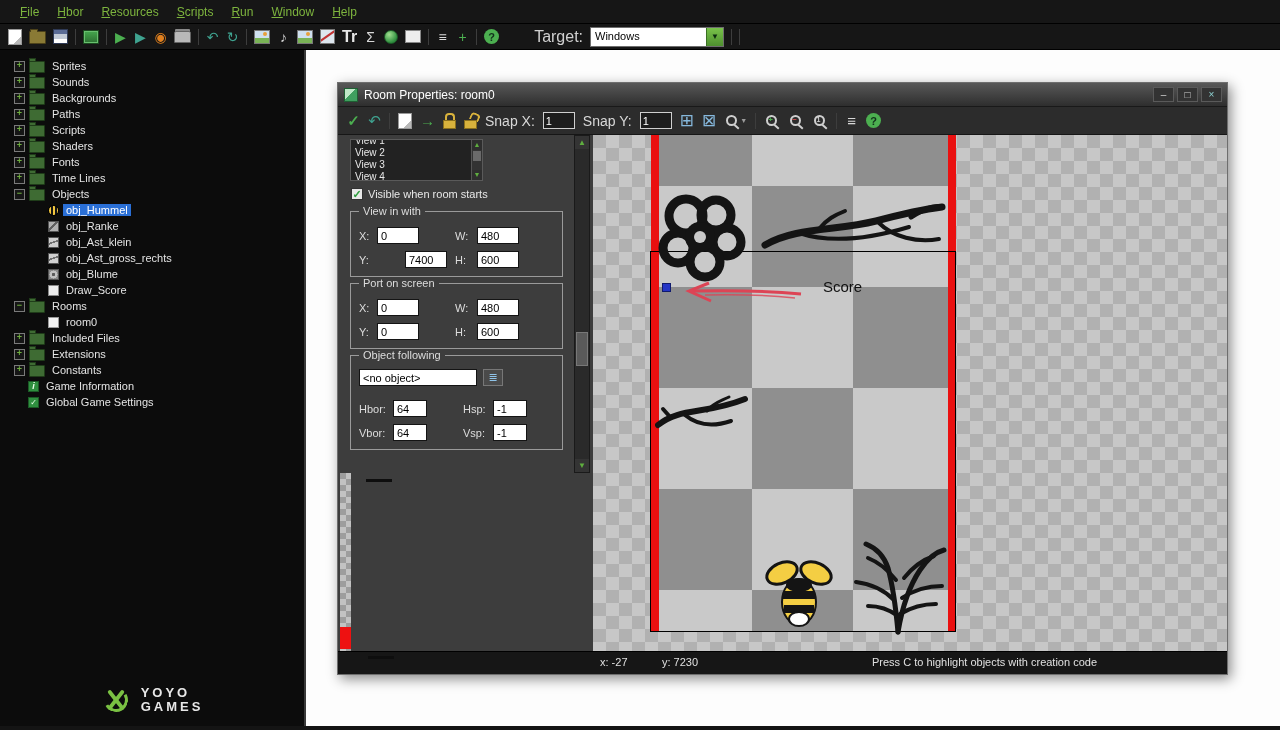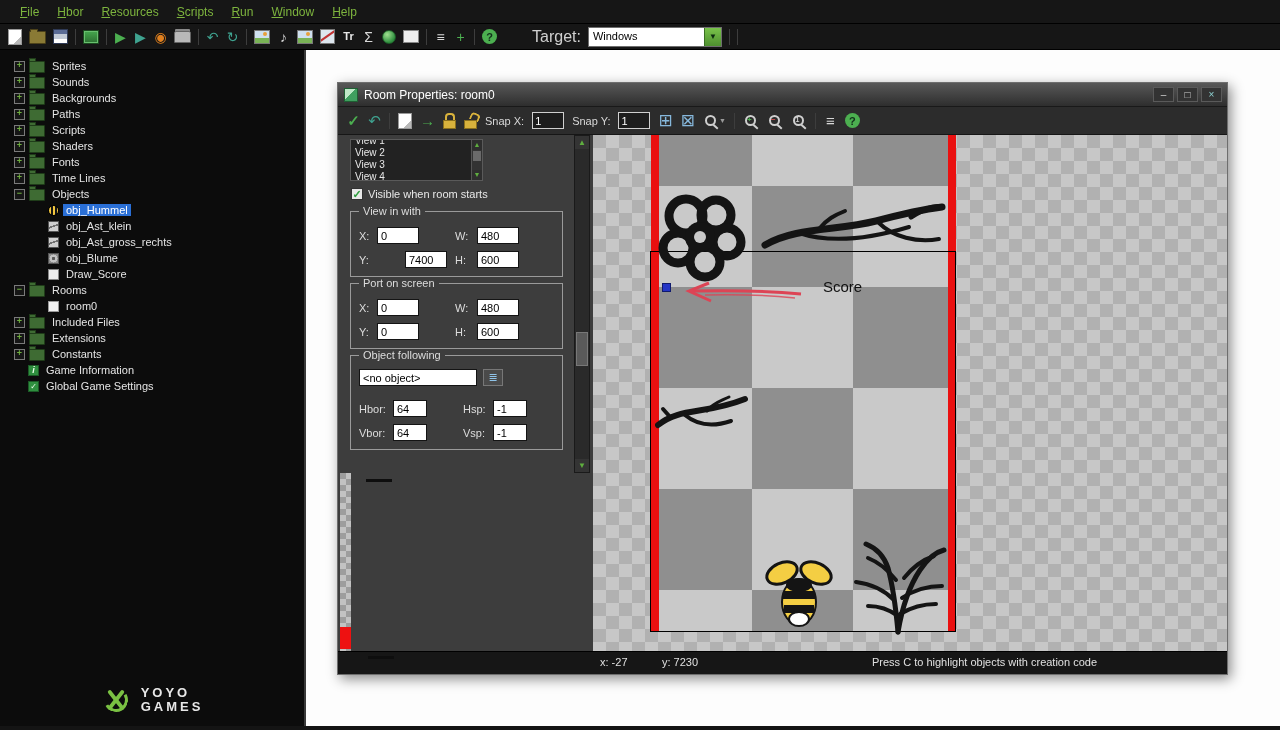--- a/index.html
+++ b/index.html
@@ -20,21 +20,21 @@
   .ic-ofolder::before{content:"";position:absolute;left:0;top:-3px;width:6px;height:2px;background:#8a7a35;border:1px solid #4d421a;border-bottom:none}
   .ic-save{width:13px;height:13px;background:linear-gradient(#5b6c96 28%,#c2cad6 28% 68%,#fff 68%);border:1px solid #2f3a56}
   .ic-exe{width:14px;height:12px;background:linear-gradient(#46a84e,#2c6f31);border:1px solid #1c4a20;box-shadow:inset 0 0 0 1px #68c06e}
   .ic-printer{width:15px;height:10px;background:#b9b9b9;border:1px solid #666;border-radius:2px 2px 1px 1px;box-shadow:0 -3px 0 -1px #8a8a8a}
   .ic-img{width:14px;height:12px;border:1px solid #777;background:linear-gradient(#cfe0ef 55%,#79b356 55%);position:relative}
   .ic-img::before{content:"";position:absolute;right:2px;top:1px;width:4px;height:4px;border-radius:50%;background:#e8a03c}
   .ic-path{width:13px;height:13px;border:1px solid #777;background:#dde6ee;position:relative;overflow:hidden}
   .ic-path::before{content:"";position:absolute;left:-2px;top:5px;width:17px;height:2px;background:#c03333;transform:rotate(-35deg)}
   .ic-obj{width:12px;height:12px;border-radius:50%;background:radial-gradient(circle at 35% 30%,#9fe08f,#2f8f3f 70%);border:1px solid #1d5c27}
   .ic-room{width:14px;height:11px;background:#eee;border:1px solid #888}
-  .ic-font{color:#e8e8e8;font-size:11px;font-weight:700}
+  .ic-font{color:#e8e8e8;font-size:16px;font-weight:700}
   .help-btn{width:15px;height:15px;border-radius:50%;background:#4caf50;color:#11301b;font-weight:700;font-size:11px;display:flex;align-items:center;justify-content:center;flex:none}
   .target-label{color:#d0d0d0;font-size:16px;margin-left:28px;flex:none}
   .target-select{width:132px;height:18px;background:#fff;border:1px solid #6e6e6e;display:flex;align-items:stretch;flex:none}
   .target-value{flex:1;font-size:11px;color:#000;padding-left:4px;line-height:16px}
   .target-btn{width:16px;background:linear-gradient(#79c34a,#4e8f2f);border-left:1px solid #3a6f23;color:#0c2b10;font-size:8px;display:flex;align-items:center;justify-content:center}
 
   
   .sidebar{position:absolute;left:0;top:50px;width:306px;height:680px;background:#0c0c0c;border-right:2px solid #3a3a3a;box-sizing:border-box}
   .tree{position:absolute;top:8px;left:0;right:0}
   .trow{display:flex;align-items:center;height:16px;padding-left:14px;gap:4px;color:#e4e4e4;font-size:11px;white-space:nowrap}
@@ -69,21 +69,21 @@
   
   .dialog{position:absolute;left:31px;top:32px;width:891px;height:593px;background:#3d3d3d;border:1px solid #6e6e6e;box-shadow:3px 4px 12px rgba(0,0,0,.45);box-sizing:border-box}
   .dtitle{position:absolute;left:0;top:0;right:0;height:24px;background:linear-gradient(#585858,#2e2e2e);display:flex;align-items:center;padding-left:6px;gap:6px;border-bottom:1px solid #191919;box-sizing:border-box}
   .dtitle-icon{width:12px;height:12px;background:linear-gradient(135deg,#bfe8c8 45%,#3f9f5f 45%);border:1px solid #1f5f33;flex:none}
   .dtitle-text{color:#fff;font-size:12px}
   .winbtns{position:absolute;right:5px;top:4px;display:flex;gap:3px}
   .wbtn{width:21px;height:15px;background:#333;border:1px solid #5a5a5a;color:#cfcfcf;font-size:10px;line-height:13px;text-align:center;box-sizing:border-box}
   .wbtn.close{color:#8fd3d3}
 
   .dtb{position:absolute;left:0;top:24px;right:0;height:28px;background:#2c2c2c;border-bottom:1px solid #161616;display:flex;align-items:center;padding:0 9px;gap:8px;box-sizing:border-box}
-  .dtb .lbl{color:#d8d8d8;font-size:11px;flex:none}
+  .dtb .lbl{color:#d8d8d8;font-size:14px;flex:none}
   .dtbi{display:flex;align-items:center;justify-content:center;height:18px;min-width:13px;font-size:15px;line-height:1;flex:none}
   .snap-input{width:26px;height:15px;background:#1d1d1d;border:1px solid #cfcfcf;color:#fff;font-size:11px;padding:0 2px;font-family:inherit;flex:none}
   .lock{position:relative;width:13px;height:15px;flex:none}
   .lock::before{content:"";position:absolute;left:2px;top:0;width:6px;height:6px;border:2px solid #d8b23c;border-bottom:none;border-radius:4px 4px 0 0}
   .lock::after{content:"";position:absolute;left:0;top:7px;width:11px;height:7px;background:#d8b23c;border:1px solid #8a6f1d}
   .lock.open::before{transform:translateX(4px) rotate(24deg)}
   .mag{position:relative;width:16px;height:16px;flex:none}
   .mag::before{content:"";position:absolute;left:2px;top:2px;width:7px;height:7px;border:2px solid #cfcfcf;border-radius:50%}
   .mag::after{content:"";position:absolute;left:11px;top:11px;width:6px;height:2px;background:#cfcfcf;transform:rotate(42deg);transform-origin:0 0}
   .mag i{position:absolute;left:3px;top:3px;width:7px;text-align:center;font-size:8px;font-weight:700;font-style:normal;line-height:7px}
@@ -271,20 +271,24 @@
       <div class="trow">
           <span class="exp">−</span>
           <span class="tfolder"></span>
           <span class="tlabel">Objects</span>
         </div>
       <div class="trow d1 sel">
           <span class="ti ti-bee"></span>
           <span class="tlabel">obj_Hummel</span>
         </div>
       <div class="trow d1">
+          <span class="ti ti-ranke"></span>
+          <span class="tlabel">obj_Ranke</span>
+        </div>
+      <div class="trow d1">
           <span class="ti ti-ast"></span>
           <span class="tlabel">obj_Ast_klein</span>
         </div>
       <div class="trow d1">
           <span class="ti ti-ast"></span>
           <span class="tlabel">obj_Ast_gross_rechts</span>
         </div>
       <div class="trow d1">
           <span class="ti ti-blume"></span>
           <span class="tlabel">obj_Blume</span>

